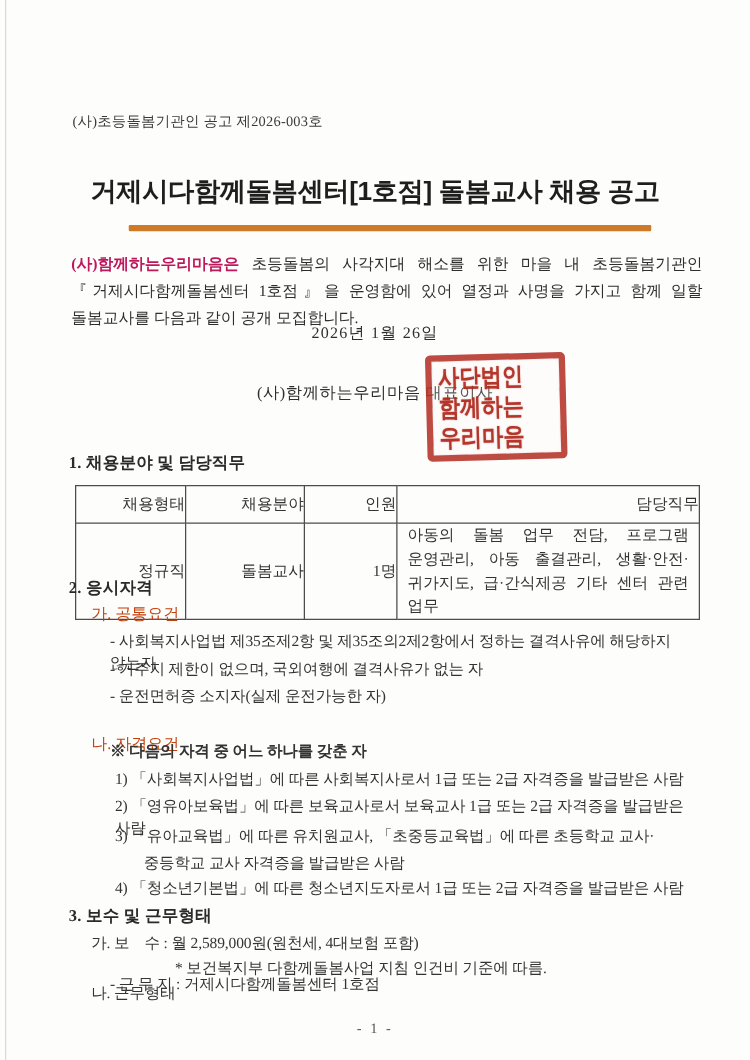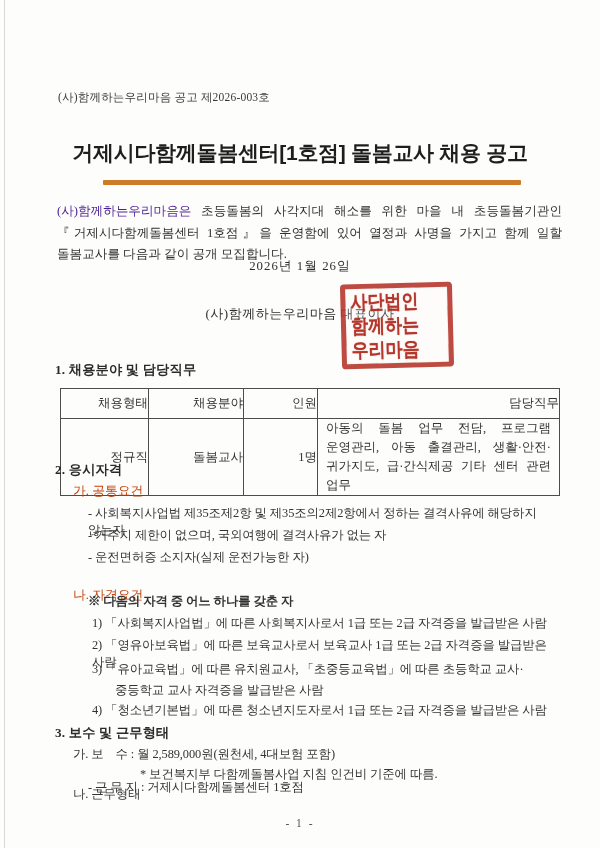--- a/index.html
+++ b/index.html
@@ -33,21 +33,21 @@
     position: absolute; left: 103px; top: 180px;
     width: 418px; height: 5px;
     background: #cd7b28;
     border-radius: 1px;
   }
   .intro {
     position: absolute; left: 57px; top: 201px; width: 505px;
     font-size: 12.6px; line-height: 21.5px; color: #2e2e2e;
     text-align: justify; word-break: keep-all;
   }
-  .intro b { font-weight: 400; color: #4c1d95; }
+  .intro b { font-weight: 700; color: #be185d; }
   .issue-date {
     position: absolute; left: 0; top: 258px; width: 100%;
     text-align: center; font-size: 12.8px; color: #2e2e2e;
     letter-spacing: 1px;
   }
   .signer-line {
     position: absolute; left: 0; top: 305px; width: 100%;
     text-align: center; font-size: 13px; color: #2e2e2e;
     letter-spacing: 0.5px;
   }
@@ -109,21 +109,21 @@
     text-align: center; font-size: 11.5px; color: #555;
     letter-spacing: 2px;
   }
 </style>
 </head>
 <body>
 
 <div class="page">
   <div class="scan-edge"></div>
 
-  <div class="notice-number">(사)함께하는우리마음 공고 제2026-003호</div>
+  <div class="notice-number">(사)초등돌봄기관인 공고 제2026-003호</div>
 
   <div class="doc-title">거제시다함께돌봄센터[1호점] 돌봄교사 채용 공고</div>
   <div class="title-underline"></div>
 
   <p class="intro"><b>(사)함께하는우리마음은</b><span> 초등돌봄의 사각지대 해소를 위한 마을 내 초등돌봄기관인 『거제시다함께돌봄센터 1호점』을 운영함에 있어 열정과 사명을 가지고 함께 일할 돌봄교사를 다음과 같이 공개 모집합니다.</span></p>
 
   <div class="issue-date">2026년 1월 26일</div>
 
   <div class="signer-line">(사)함께하는우리마음 대표이사</div>
 

